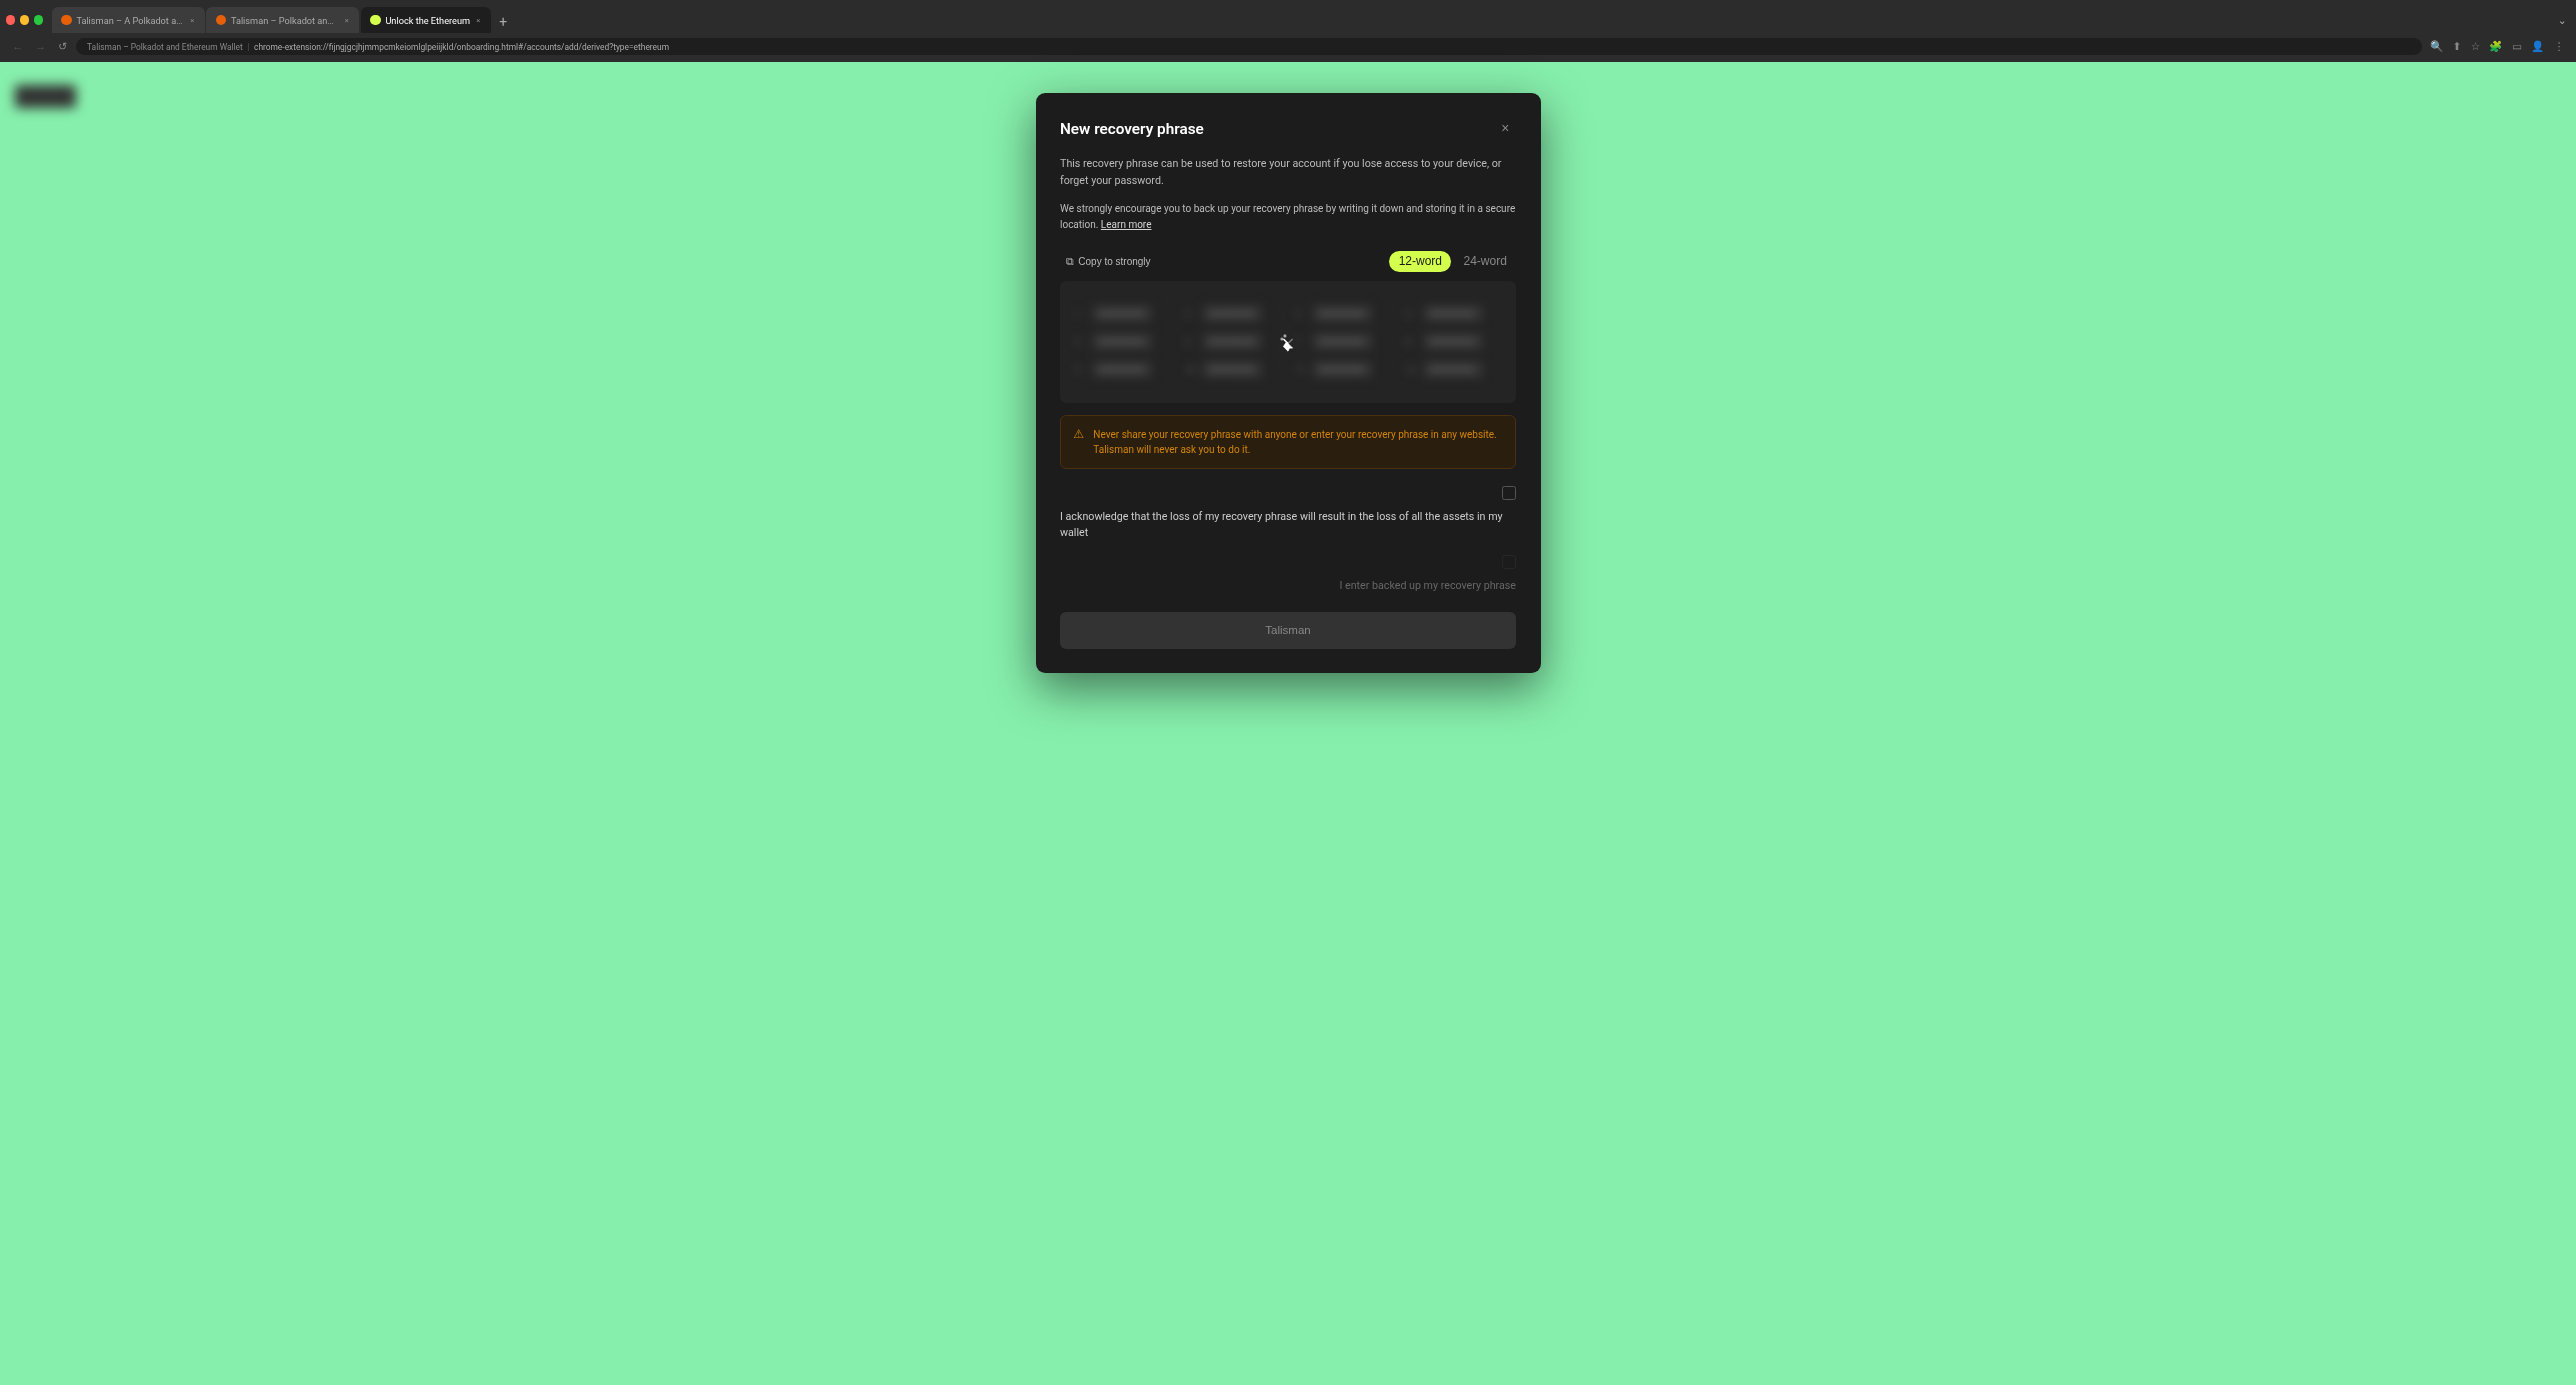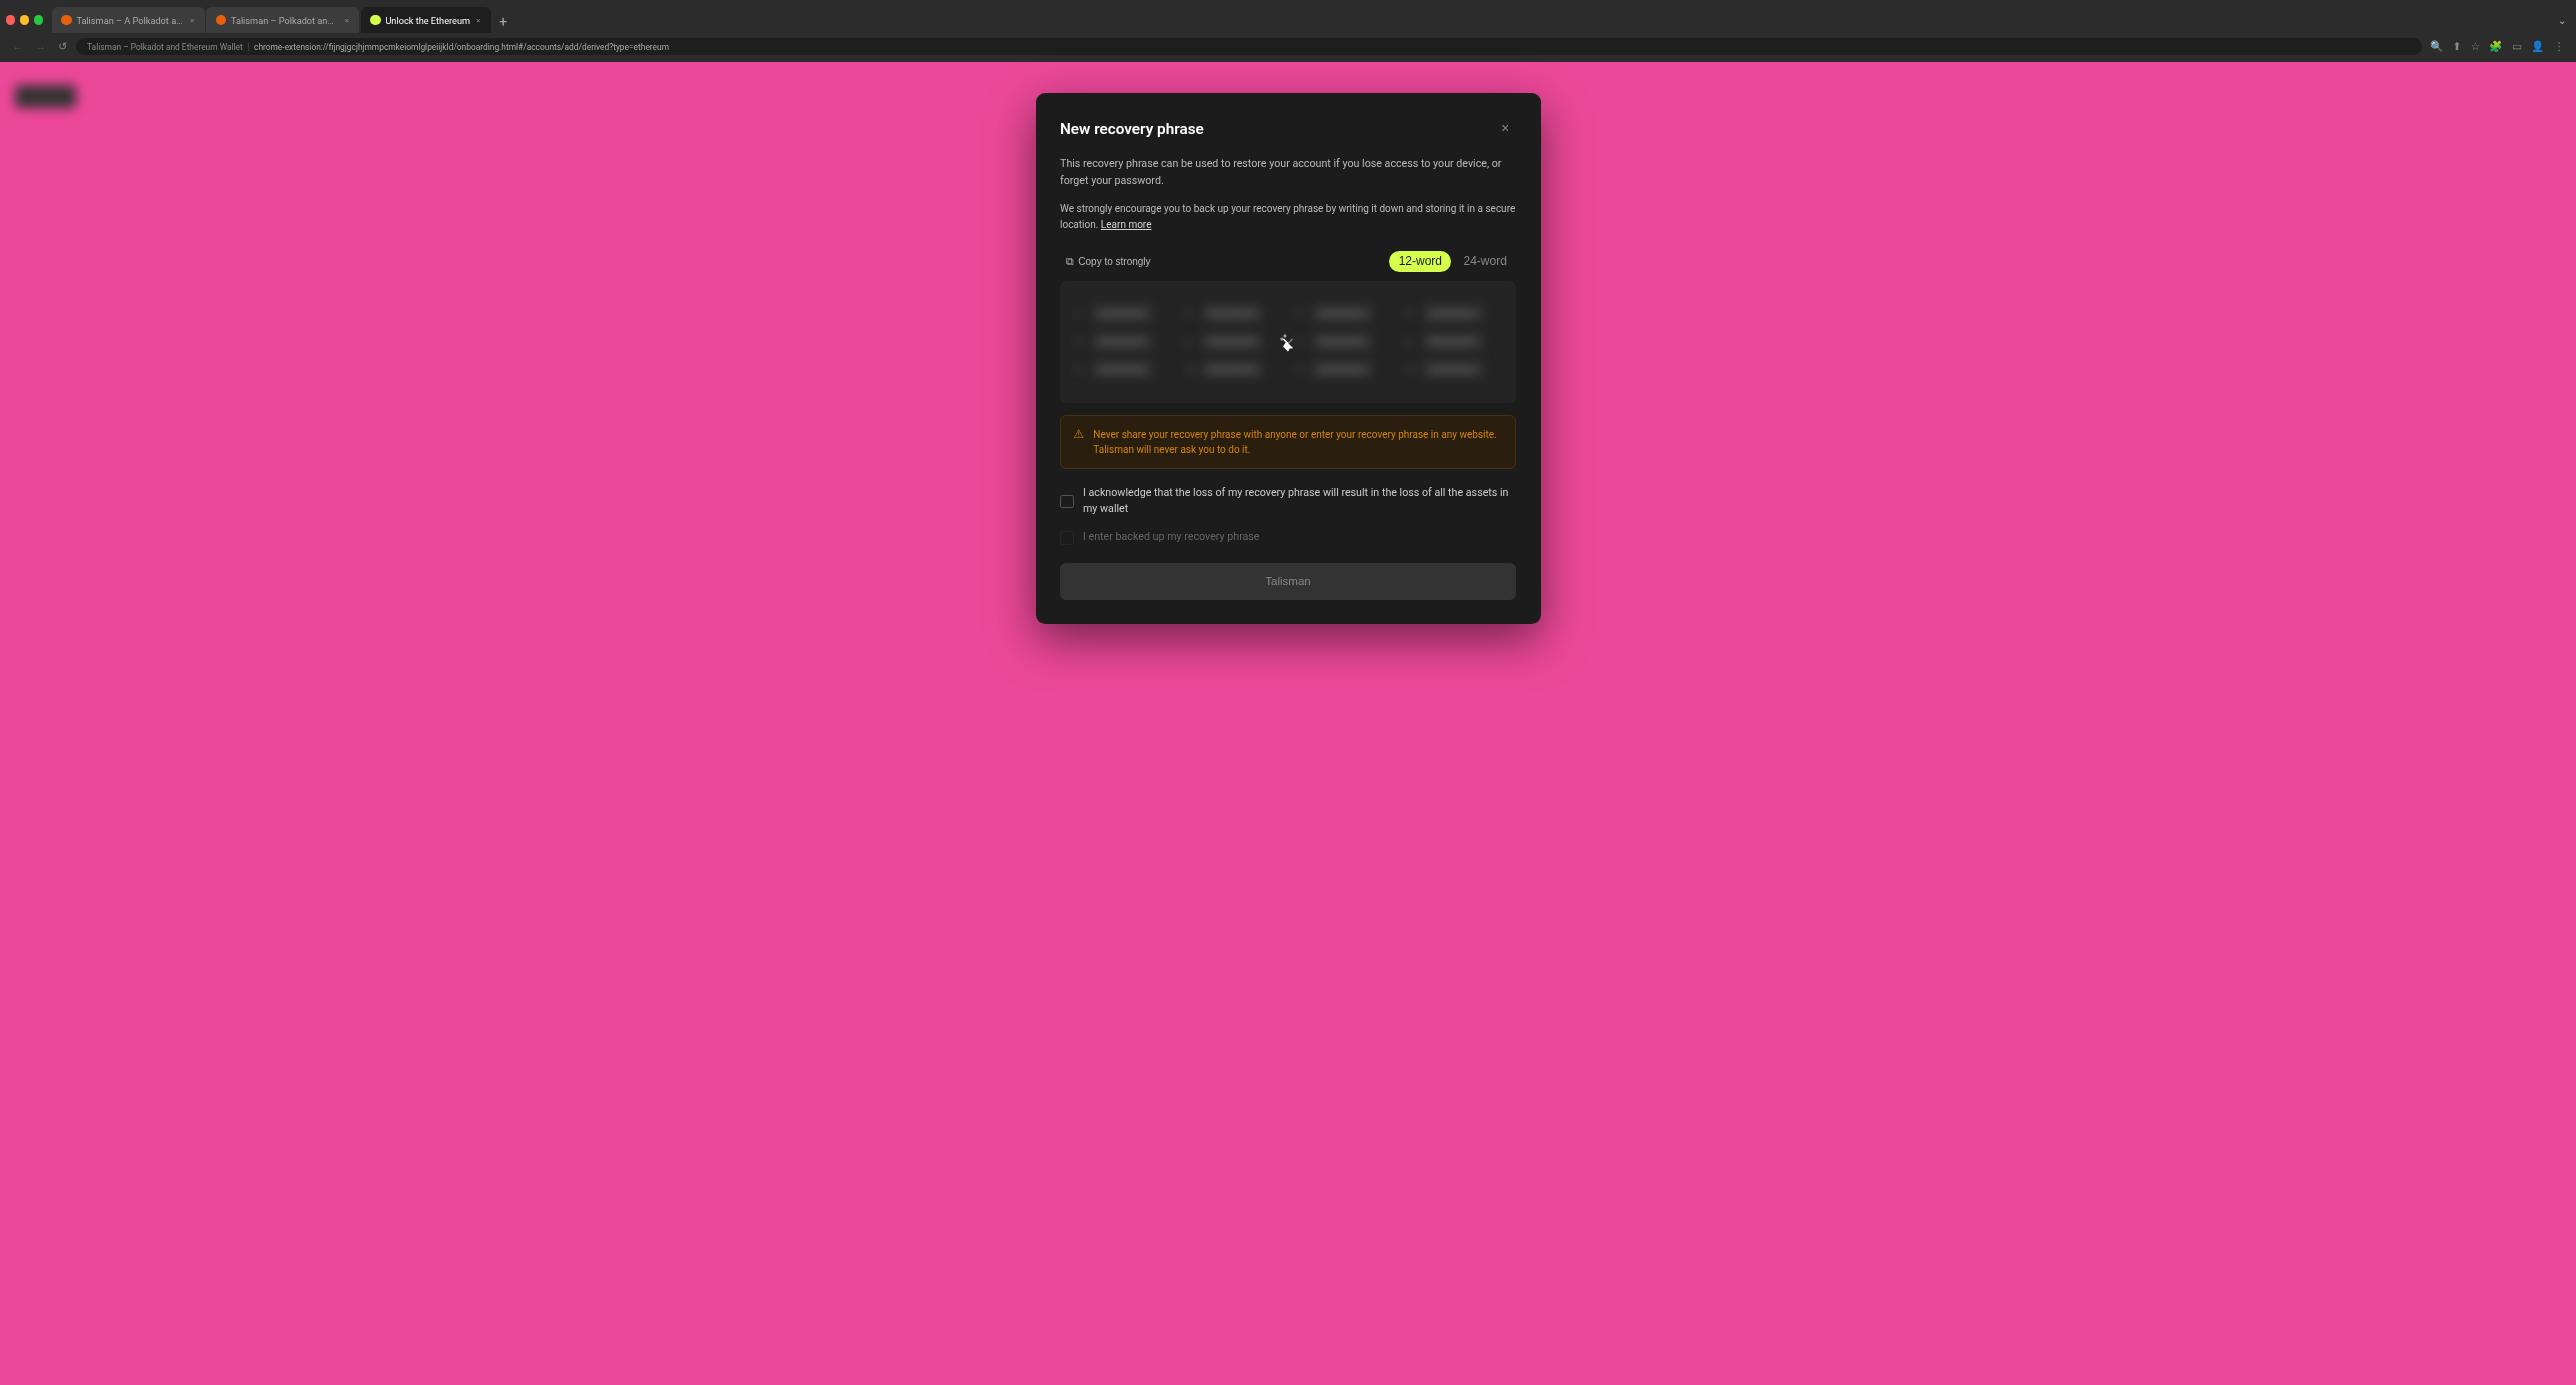--- a/index.html
+++ b/index.html
@@ -158,21 +158,21 @@
 
     .addr-icon {
       font-size: 10.7px;
       cursor: pointer;
       padding: 2.3px;
     }
 
     
     .page-content {
       flex: 1;
-      background: #ec4899;
+      background: #86efac;
       display: flex;
       align-items: flex-start;
       justify-content: center;
       padding: 31px 15.3px;
       position: relative;
     }
 
     .blurred-sidebar {
       position: absolute;
       left: 15.3px;
@@ -378,23 +378,24 @@
 
     .warning-text {
       color: #d4840a;
       font-size: 10px;
       line-height: 1.55;
     }
 
     
     .checkbox-row {
       display: flex;
-      align-items: center;
+      align-items: flex-end;
       gap: 9.2px;
       margin-bottom: 12.2px;
+      flex-direction: column;
     }
 
     .checkbox {
       width: 13.8px;
       height: 13.8px;
       border: 1.1px solid #555;
       border-radius: 2.3px;
       background: transparent;
       cursor: pointer;
       flex-shrink: 0;

